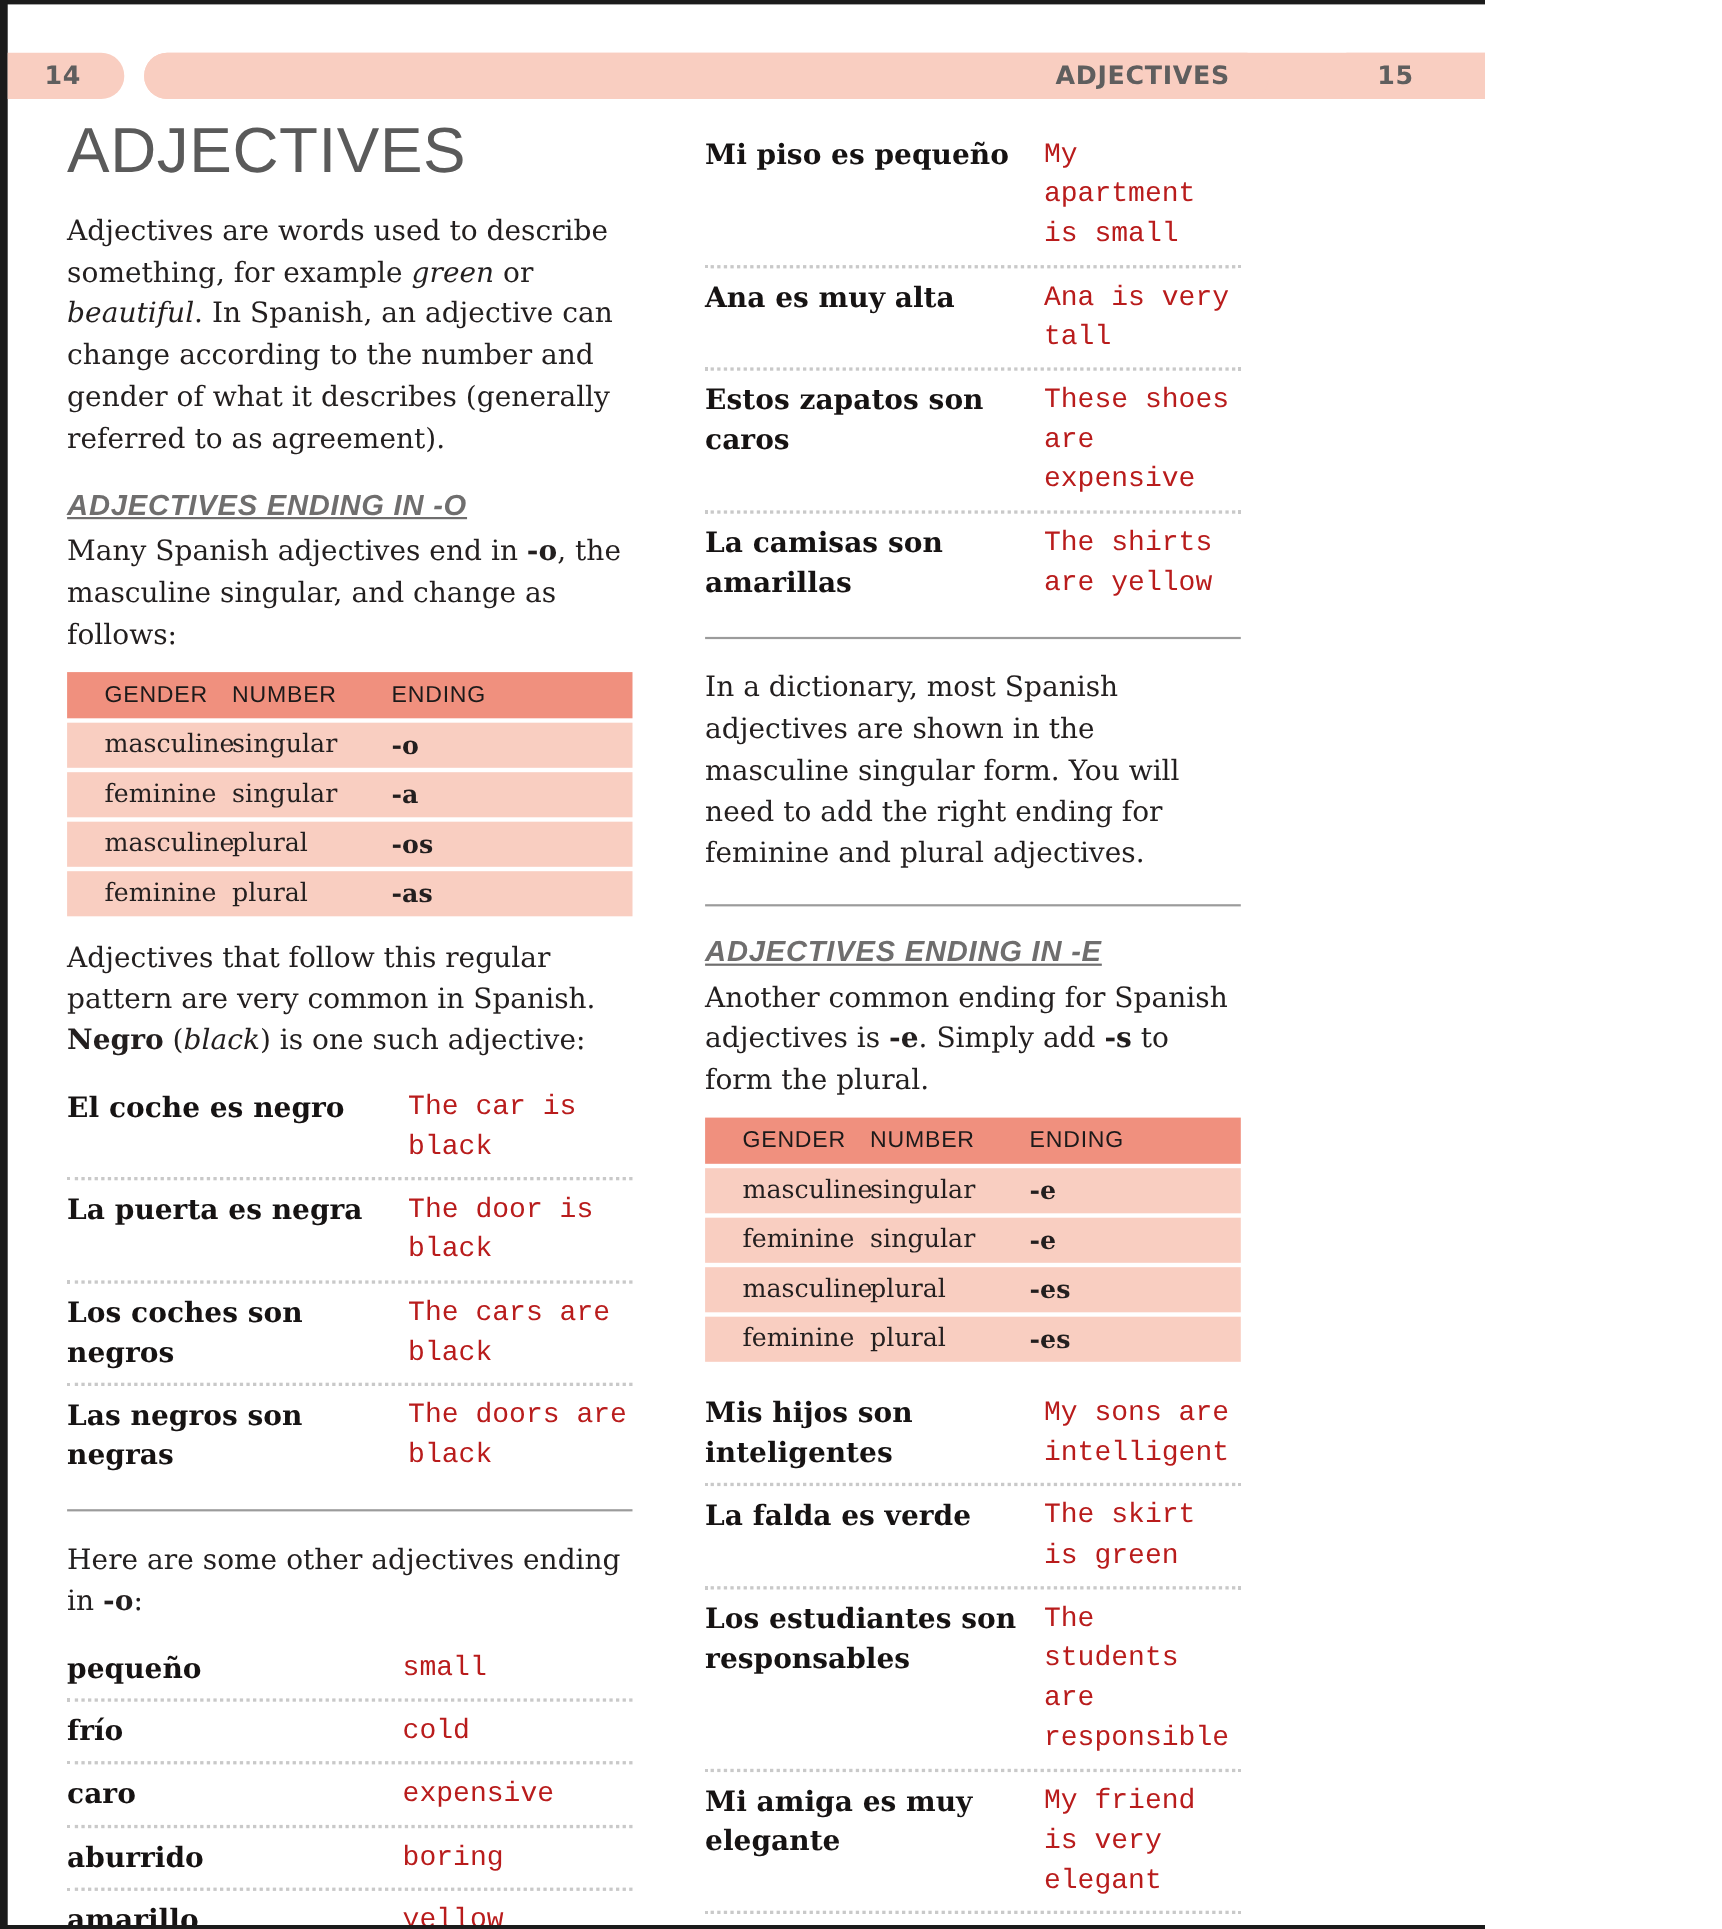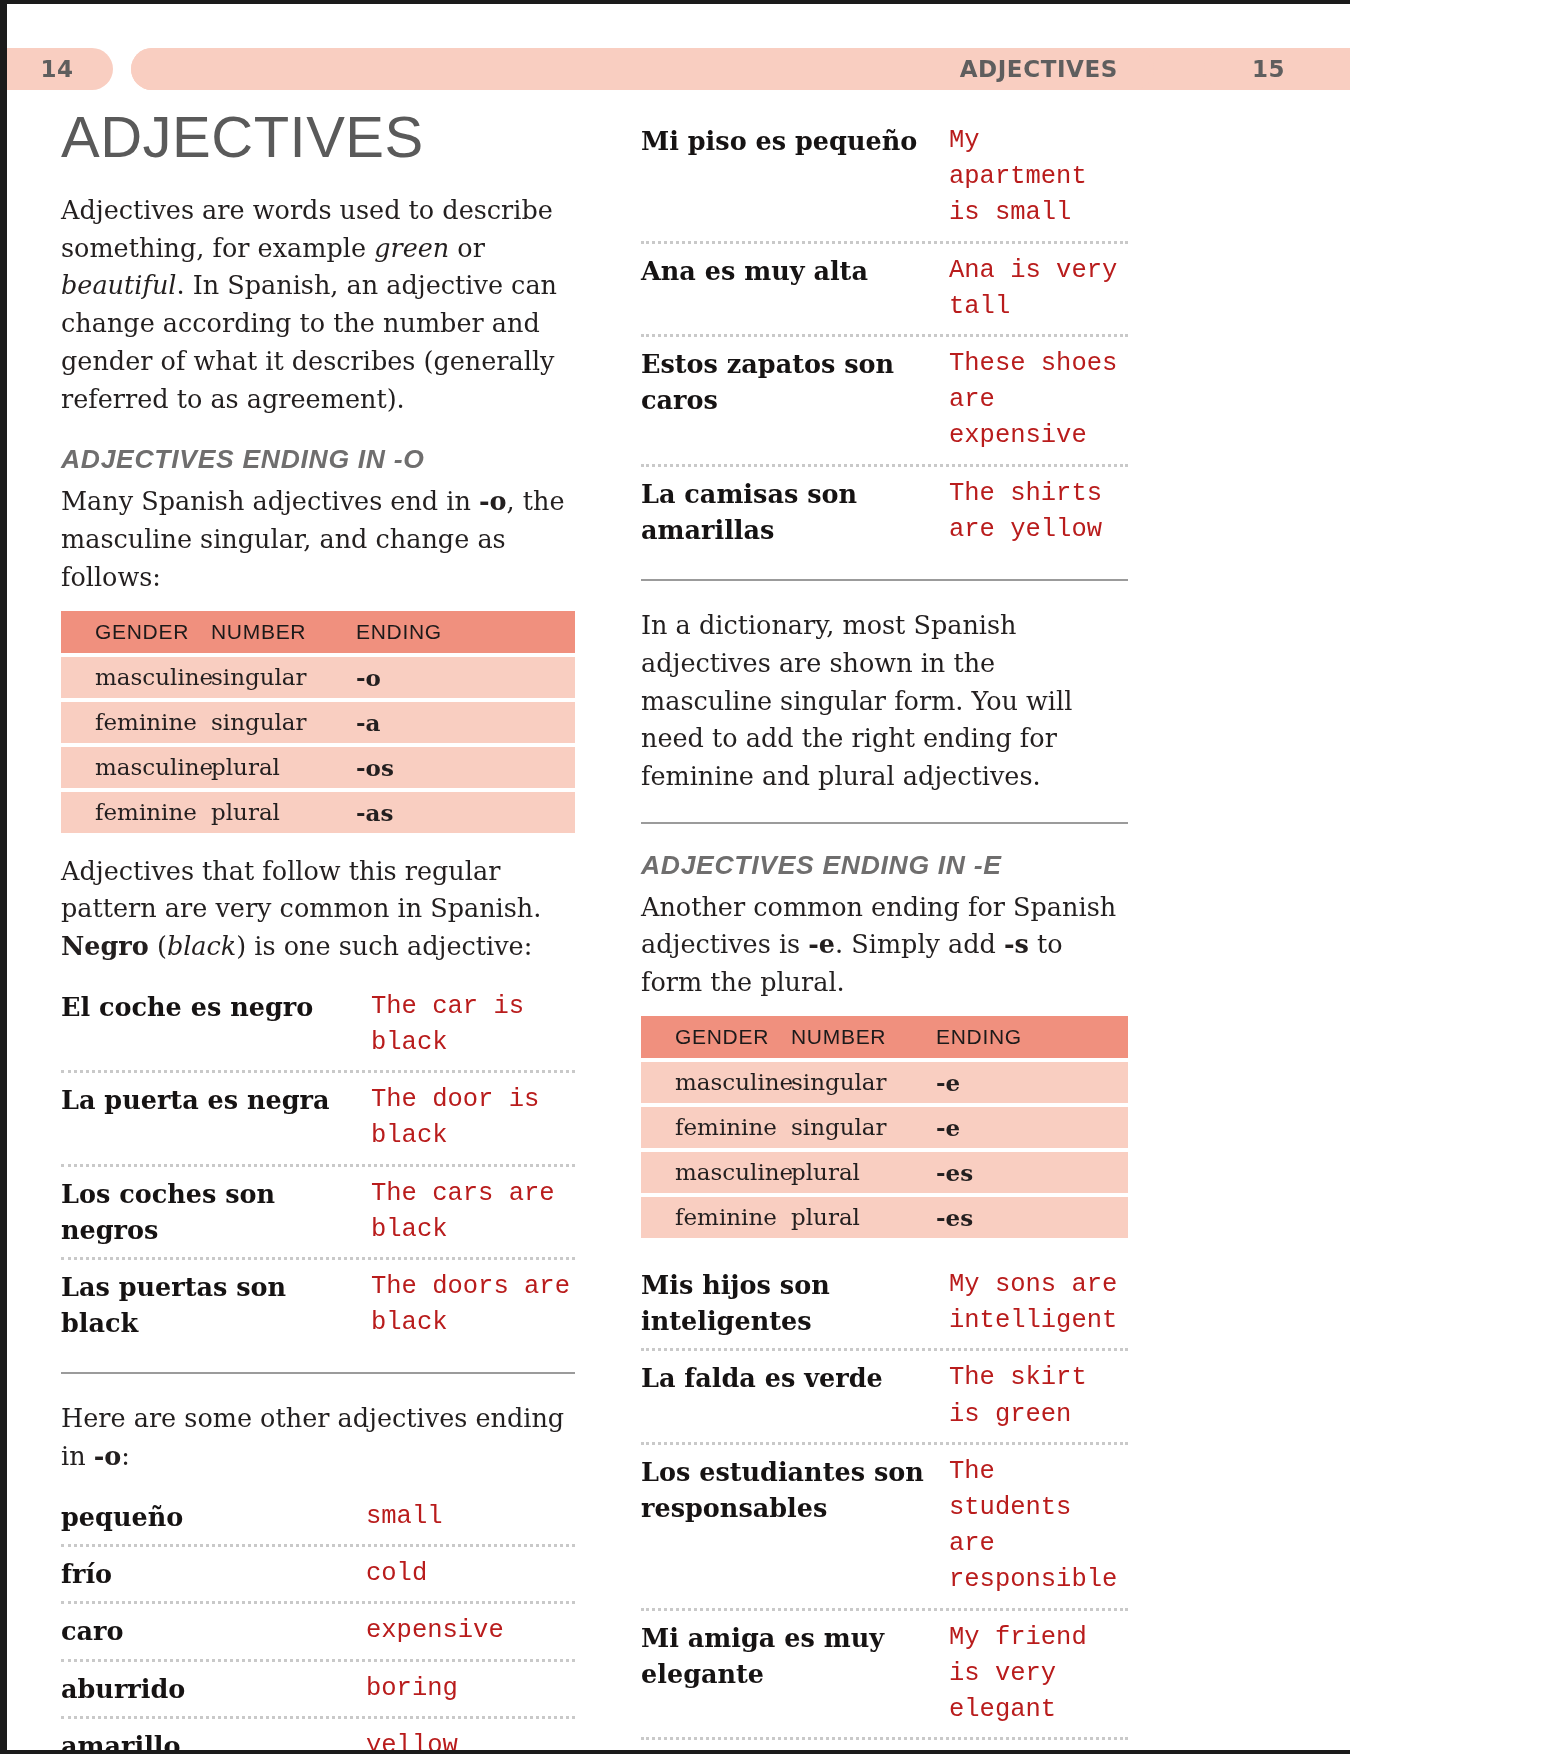--- a/index.html
+++ b/index.html
@@ -107,20 +107,21 @@
   .body-text b { font-weight: bold; }
 
   .sec-head {
     font-family: "Liberation Sans", sans-serif;
     font-style: italic;
     font-weight: bold;
     font-size: 26.5px;
     letter-spacing: 0.7px;
     color: #6f6e6e;
     margin: 0 0 8px 0;
+    text-decoration: underline;
   }
 
   .rule {
     height: 2px;
     background: #9b9b9b;
     margin: 22px 0 26px 0;
   }
 
   
   .ptable {
@@ -260,21 +261,21 @@
           </div>
           <div class="exrow">
             <div class="es">La puerta es negra</div>
             <div class="en">The door is black</div>
           </div>
           <div class="exrow">
             <div class="es">Los coches son negros</div>
             <div class="en">The cars are black</div>
           </div>
           <div class="exrow">
-            <div class="es">Las puertas son black</div>
+            <div class="es">Las negros son negras</div>
             <div class="en">The doors are black</div>
           </div>
         </div>
 
       <div class="rule"></div>
 
       <p class="body-text tight">Here are some other adjectives ending in <b>-o</b>:</p>
 
       <div class="exlist exlist-vocab">
           <div class="exrow">

